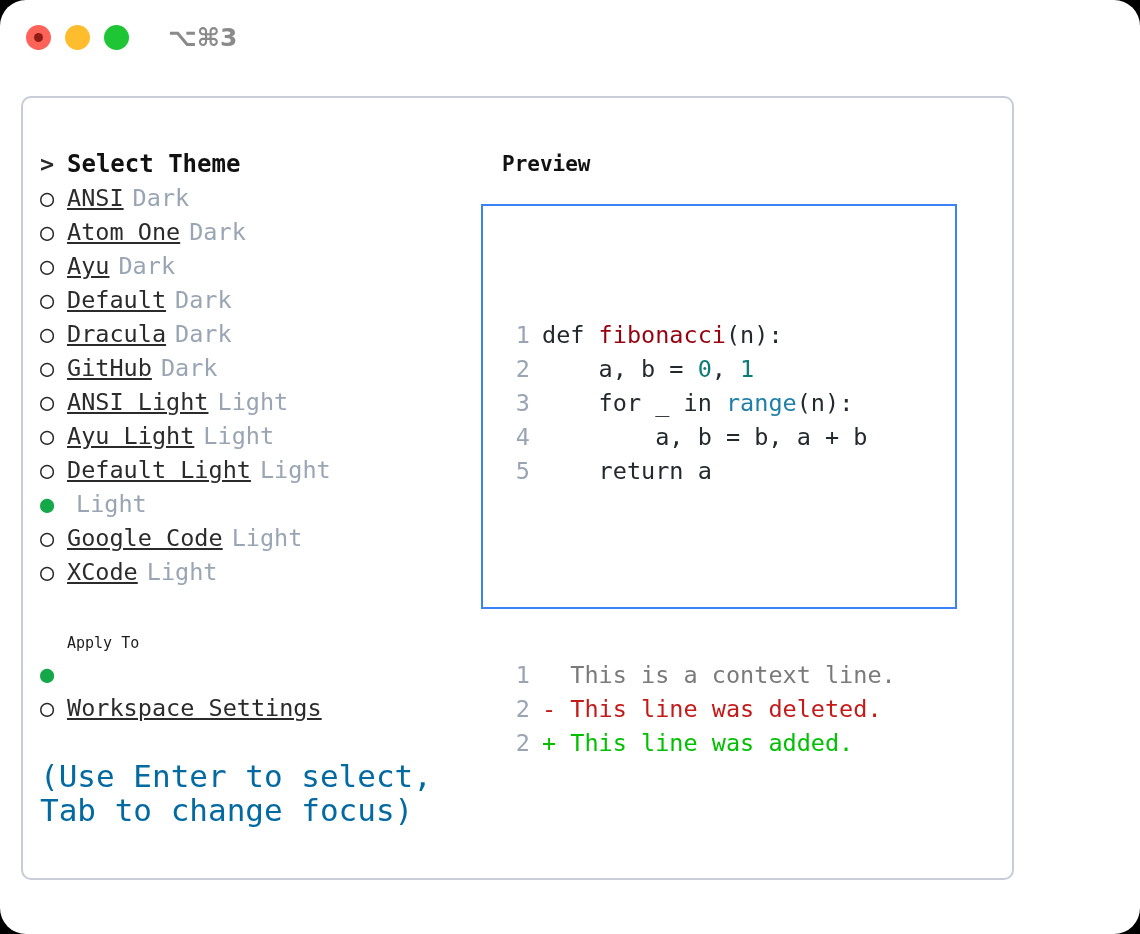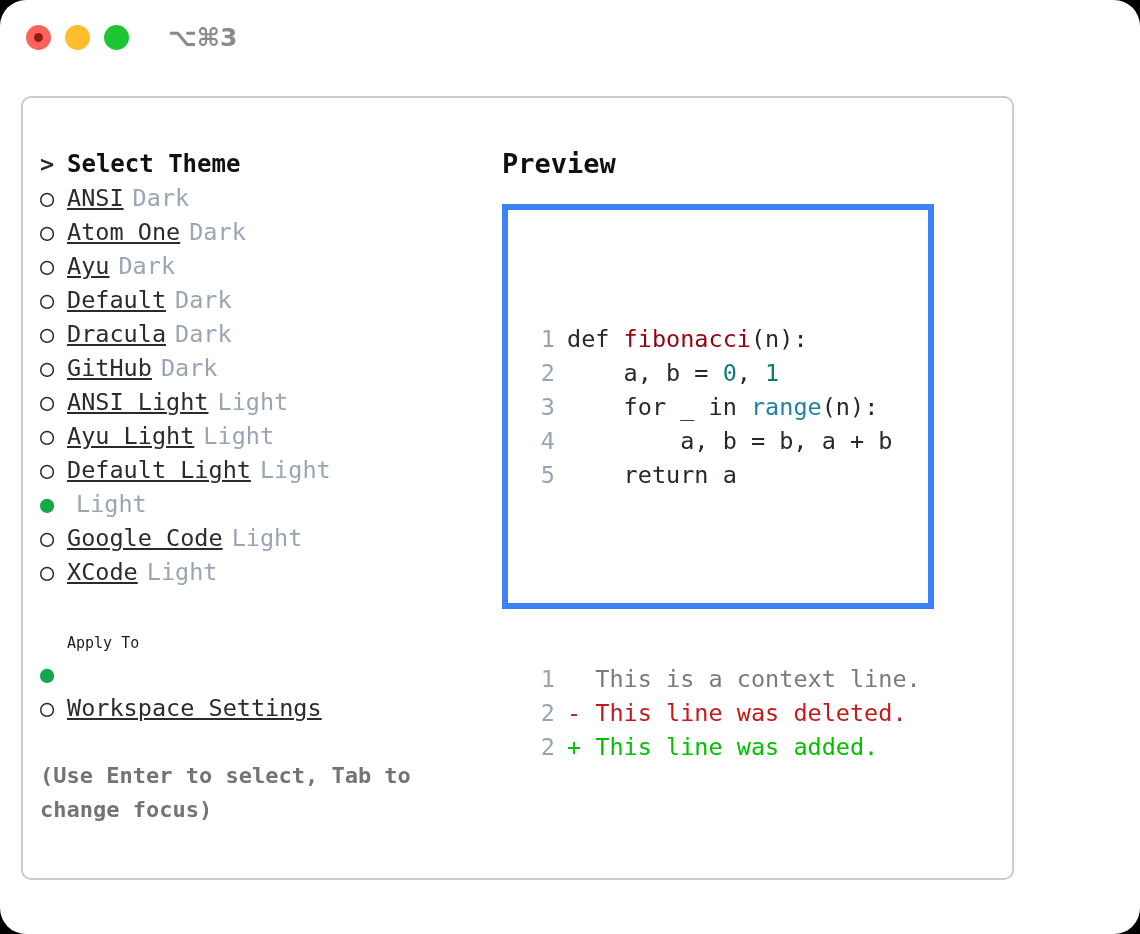--- a/index.html
+++ b/index.html
@@ -135,49 +135,48 @@
     font-size: 15px;
   }
 
   .spacer-row { height: 34px; }
 
   .hint {
     position: absolute;
     left: 17px;
     top: 661px;
     width: 420px;
-    font-size: 22px;
-    line-height: 34px;
-    color: #737373;
+    font-size: 31px;
+    line-height: 34px;
+    color: #0369a1;
     white-space: pre-wrap;
-    font-weight: bold;
   }
 
   
   .right-col {
     position: absolute;
     left: 479px;
     top: 49px;
     width: 490px;
   }
 
   .preview-title {
-    font-size: 27px;
+    font-size: 21px;
     font-weight: bold;
     color: #111111;
     line-height: 34px;
   }
 
   .preview-box {
     position: absolute;
-    left: 479px;
+    left: 458px;
     top: 106px;
-    width: 432px;
+    width: 476px;
     height: 405px;
-    border: 6px solid #3b82f6;
+    border: 2px solid #3b82f6;
     background: #ffffff;
   }
 
   .code {
     position: absolute;
     left: 21px;
     top: 44px;
     font-size: 23.5px;
     line-height: 34px;
     white-space: pre;

